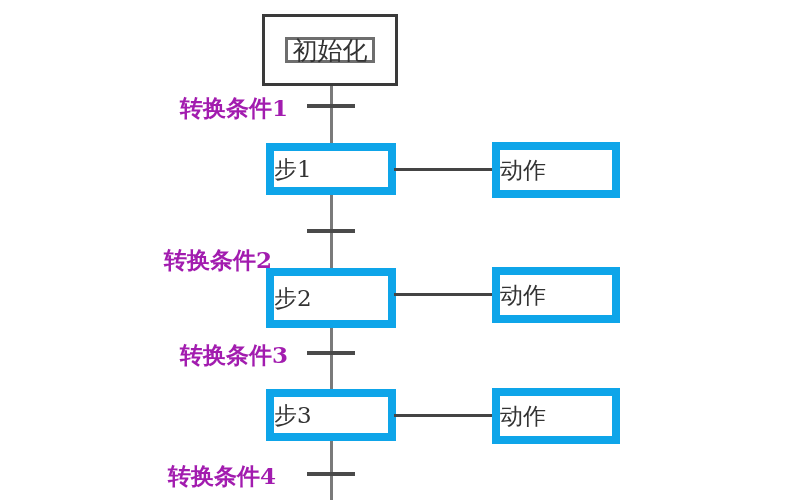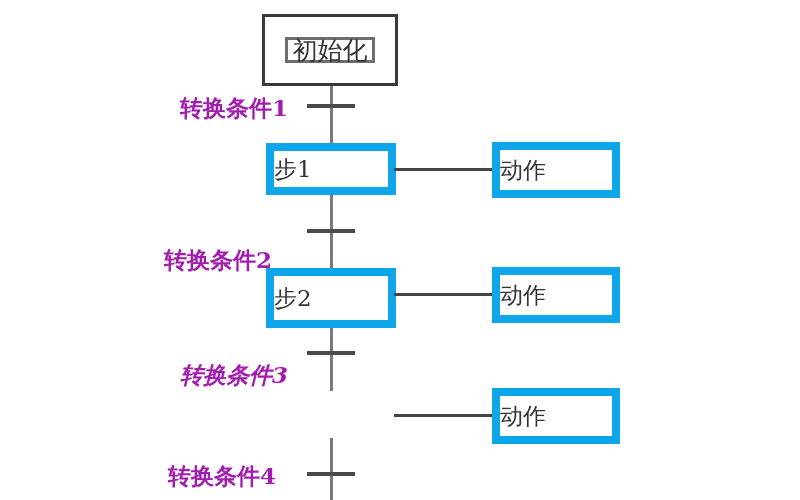--- a/index.html
+++ b/index.html
@@ -122,23 +122,26 @@
   <div class="tick" style="left:307px; top:229px; width:48px;"></div>
 
   <div class="box" style="left:266px; top:268px; width:130px; height:60px;">
     <span class="cjk box-label">步2</span>
   </div>
   <div class="hline" style="left:394px; top:293px; width:100px;"></div>
   <div class="box" style="left:492px; top:267px; width:128px; height:56px;">
     <span class="cjk box-label">动作</span>
   </div>
 
-  <div class="trans-label" style="left:163px; top:360px; width:142px;font-style:italic;">转换条件3</div>
+  <div class="trans-label" style="left:163px; top:340px; width:142px;">转换条件3</div>
   <div class="tick" style="left:307px; top:351px; width:48px;"></div>
 
+  <div class="box" style="left:266px; top:389px; width:130px; height:52px;">
+    <span class="cjk box-label">步3</span>
+  </div>
   <div class="hline" style="left:394px; top:414px; width:100px;"></div>
   <div class="box" style="left:492px; top:388px; width:128px; height:56px;">
     <span class="cjk box-label">动作</span>
   </div>
 
   <div class="trans-label" style="left:151px; top:461px; width:142px;">转换条件4</div>
   <div class="tick" style="left:307px; top:472px; width:48px;"></div>
 
 </div>
 

